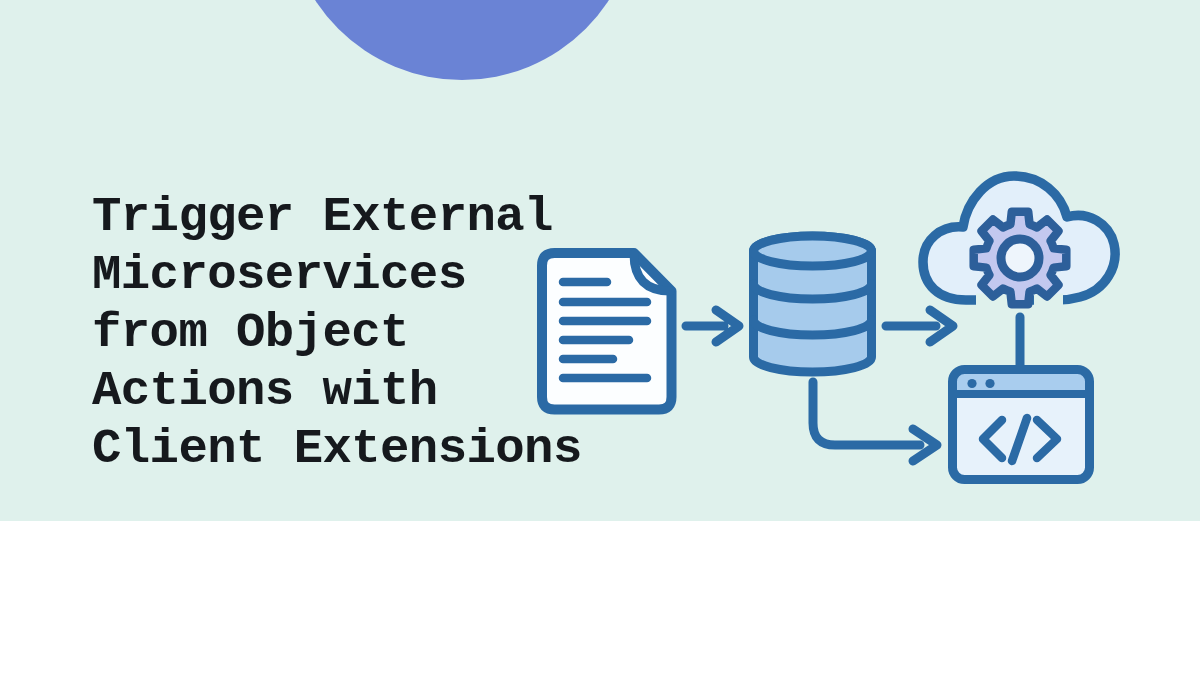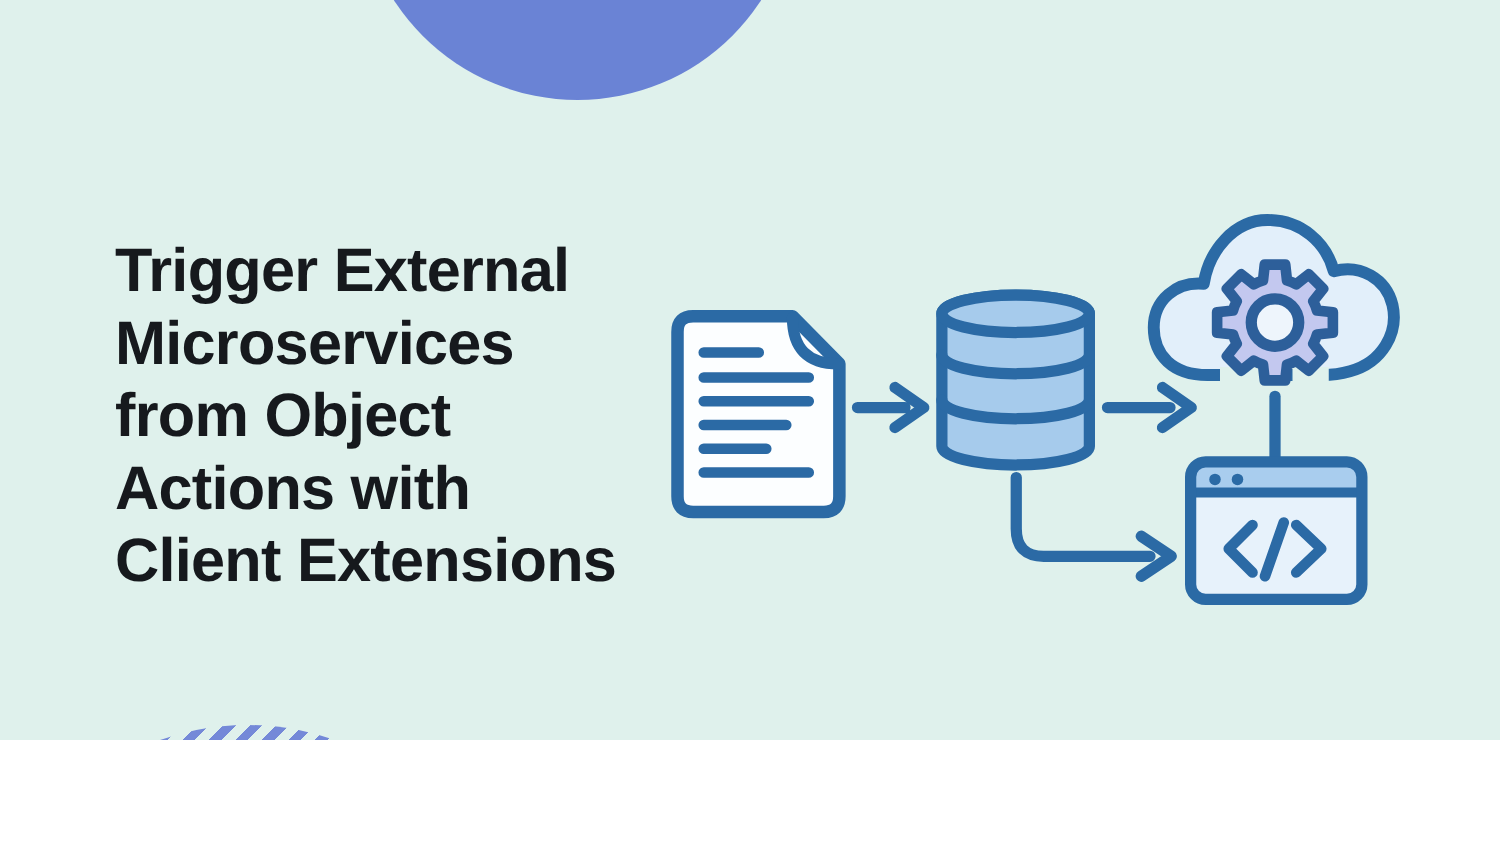--- a/index.html
+++ b/index.html
@@ -3,23 +3,23 @@
 <meta charset="utf-8">
 <style>
   :root{
     --bg:#dff1ec; --purple:#6a83d5; --stripe:#7489d8; --text:#16191d;
     --stroke:#2b6aa5; --doc-fill:#fcfeff; --db-fill:#a6cbec;
     --cloud-fill:#e2effa; --gear-fill:#c3c8ef; --gear-stroke:#2d5f9a;
     --gear-center:#eef5fc; --bar-fill:#a9cdee; --body-fill:#e7f2fb;
   }
   html,body{margin:0;padding:0;}
   .canvas{
-    position:relative; width:1200px; height:592px; overflow:hidden;
+    position:relative; width:1200px; height:521px; overflow:hidden;
     background:var(--bg,#dff1ec);
-    font-family:Liberation Sans, sans-serif;
+    font-family:Liberation Mono, monospace;
   }
   .circle-top{
     position:absolute; left:287px; top:-270px; width:350px; height:350px;
     border-radius:50%; background:var(--purple,#6a83d5);
   }
   .circle-stripes{
     position:absolute; left:-12px; top:580px; width:420px; height:420px;
     border-radius:50%;
     background:repeating-linear-gradient(135deg,
       var(--stripe,#7489d8) 0 7px, transparent 7px 15px);

